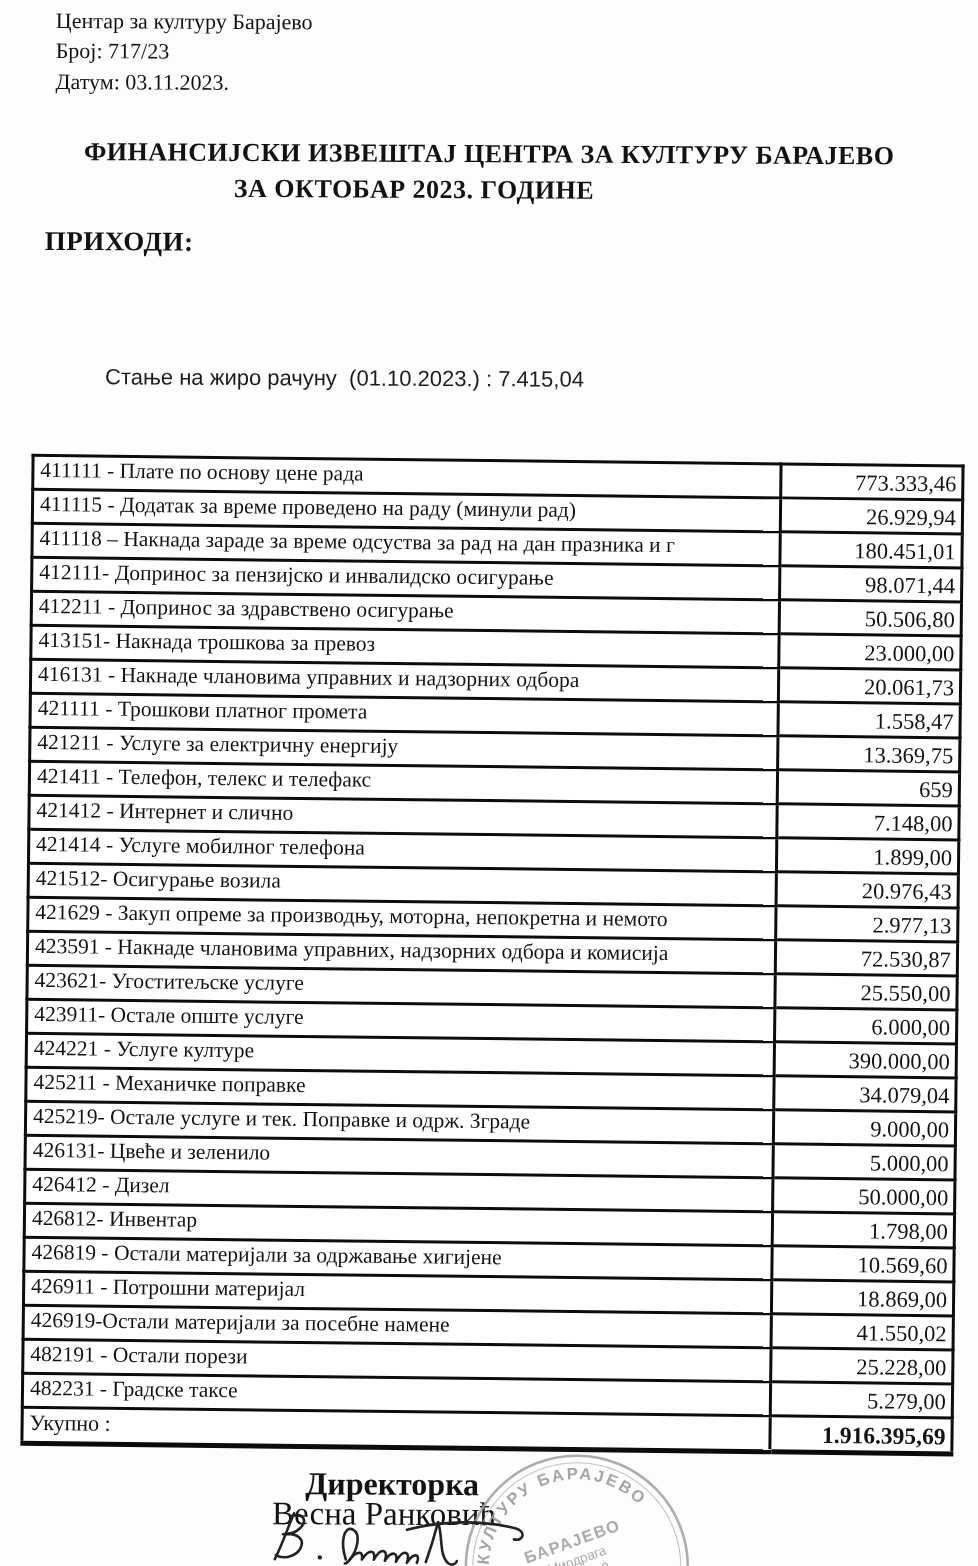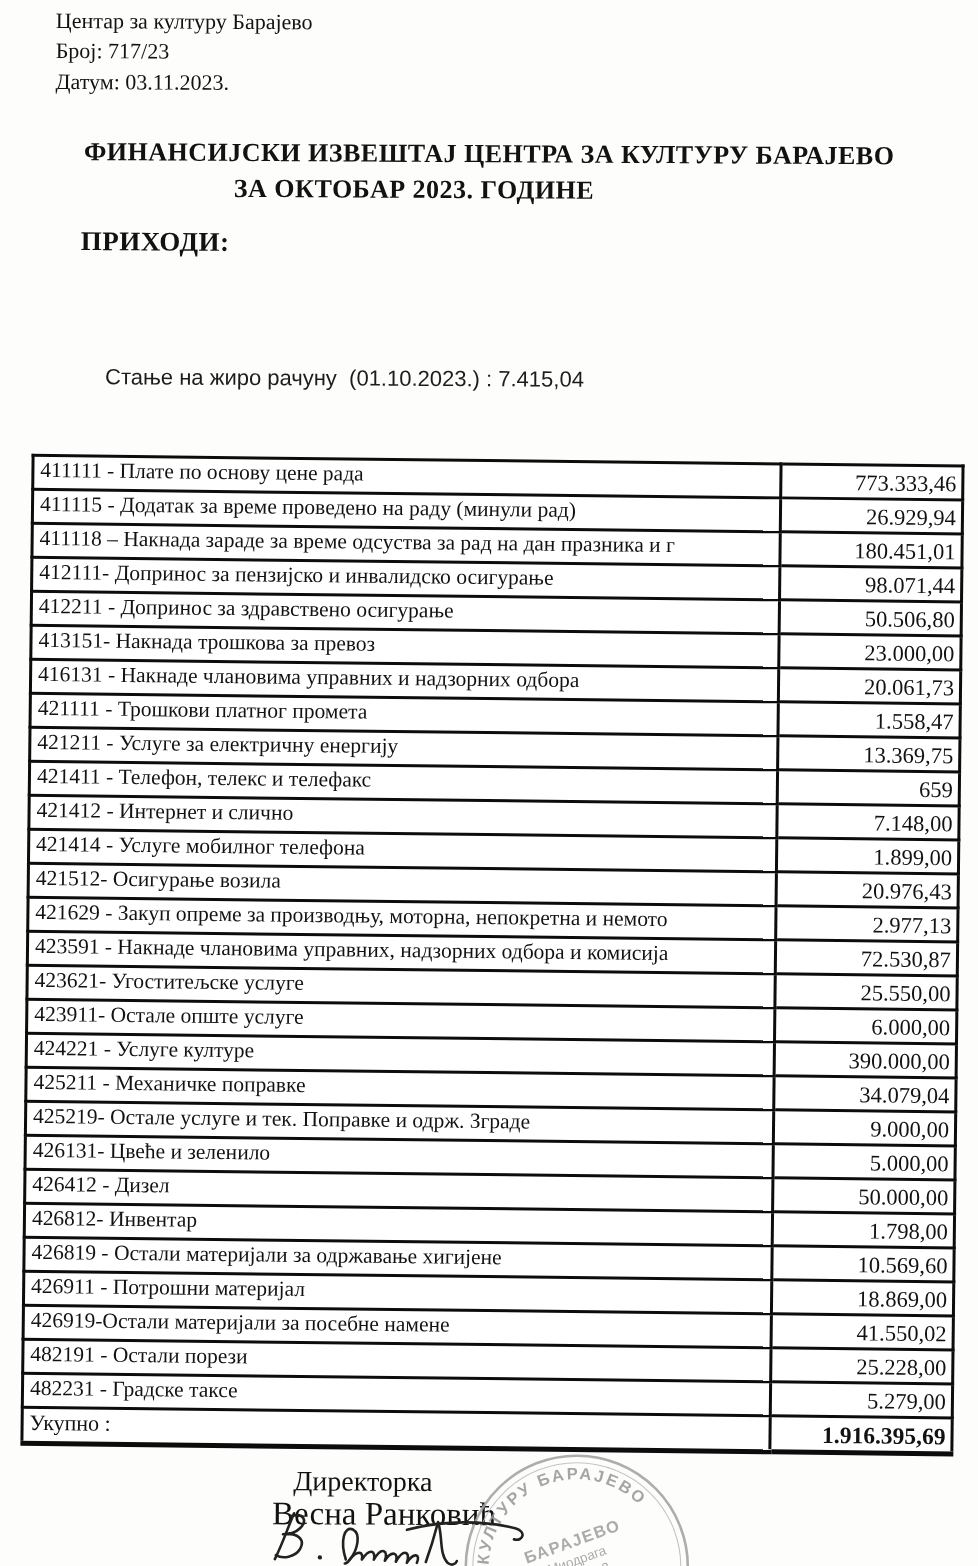--- a/index.html
+++ b/index.html
@@ -7,21 +7,21 @@
     width:978px;height:1566px;position:relative;overflow:hidden;
     background:#fdfdfc;color:#121212;
     font-family:"Liberation Serif", serif;
   }
   .page{position:absolute;left:0;top:0;width:978px;height:1566px;
     transform:rotate(0.3deg);transform-origin:60px 0;}
   .header-block{position:absolute;left:56px;top:6px;font-size:22px;line-height:1.38;}
   .title-block{position:absolute;left:50px;top:134px;width:880px;text-align:center;
     font-weight:bold;font-size:26px;line-height:1.38;letter-spacing:0.5px;}
   .title-line2{margin-right:150px;}
-  .section-heading{position:absolute;left:46px;top:226px;font-size:27px;font-weight:bold;letter-spacing:0.5px;margin-left:36px;}
+  .section-heading{position:absolute;left:46px;top:226px;font-size:27px;font-weight:bold;letter-spacing:0.5px;}
   .summary-block{position:absolute;left:107px;top:294px;
     font-family:"Liberation Sans", sans-serif;font-size:22px;line-height:1.5;
     white-space:pre-wrap;color:#1c1c1c;}
   table.report{
     position:absolute;left:34px;top:454px;width:930px;
     border-collapse:collapse;table-layout:fixed;
     transform:rotate(0.35deg);transform-origin:0 0;
     background:#fff;
   }
   table.report td{border:3px solid #0c0c0c;}
@@ -31,21 +31,21 @@
   }
   td.amt{
     font-size:22.5px;text-align:right;vertical-align:bottom;
     padding:0 5px 1px 2px;white-space:nowrap;
   }
   tr.rrow{height:34px;}
   tr.total-row{height:36px;}
   tr.total-row td{border-bottom-width:5px;}
   tr.total-row td.lbl{font-size:22px;}
   tr.total-row td.amt{font-weight:bold;font-size:23.5px;}
-  .director-role{position:absolute;left:301px;top:1464px;font-size:28px;}
+  .director-role{position:absolute;left:313px;top:1464px;font-size:32px;font-weight:bold;}
   .director-name{position:absolute;left:280px;top:1494px;font-size:33px;}
   .signature-svg{position:absolute;left:266px;top:1506px;z-index:3;}
   .stamp-svg{position:absolute;left:458px;top:1448px;z-index:2;opacity:0.88;}
   .stamp-txt{font-family:"Liberation Sans", sans-serif;font-weight:bold;}
 </style>
 </head>
 <body>
 
 <div class="page">
 

